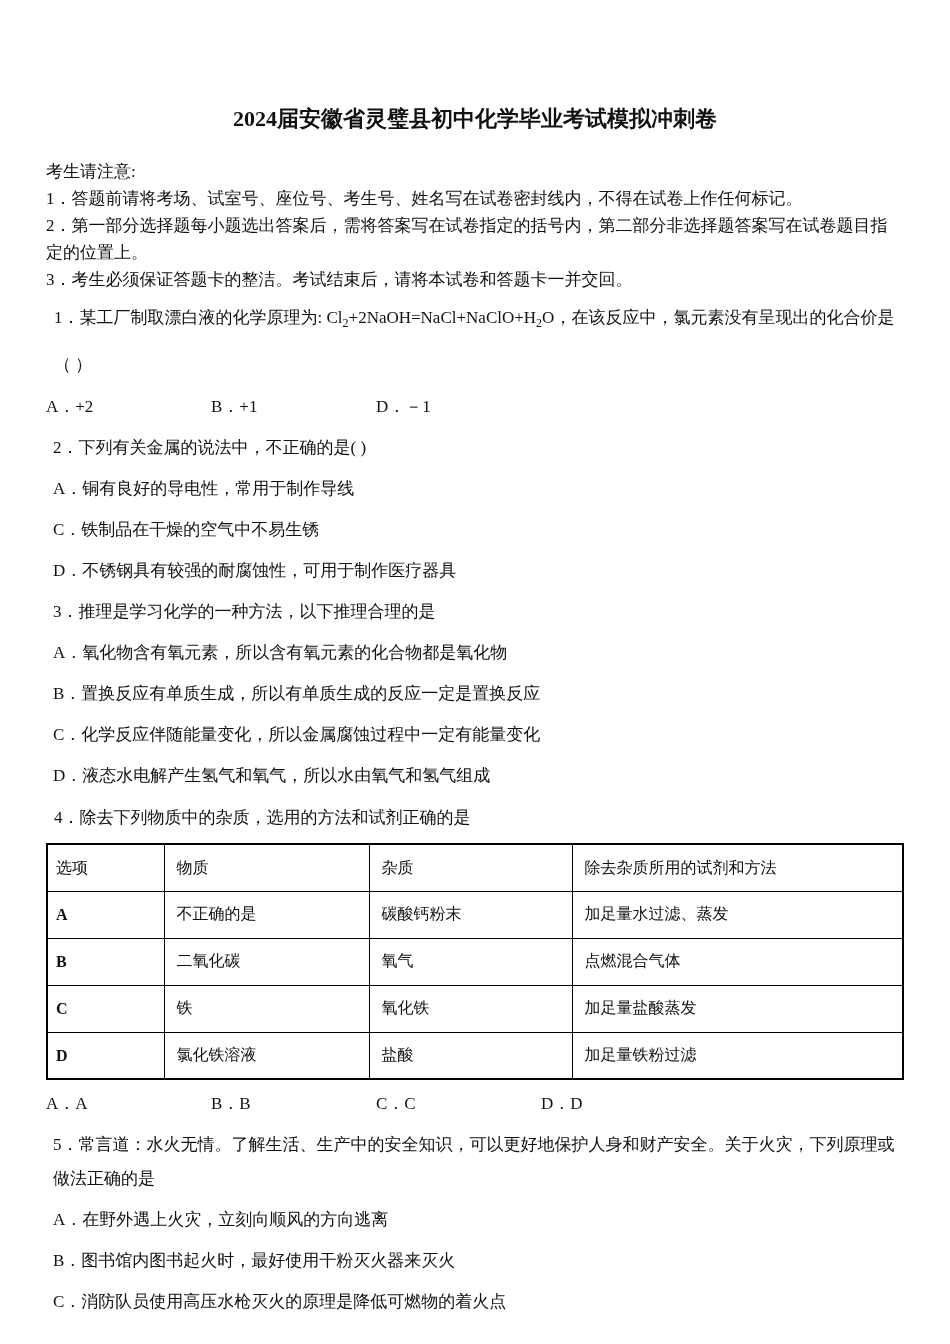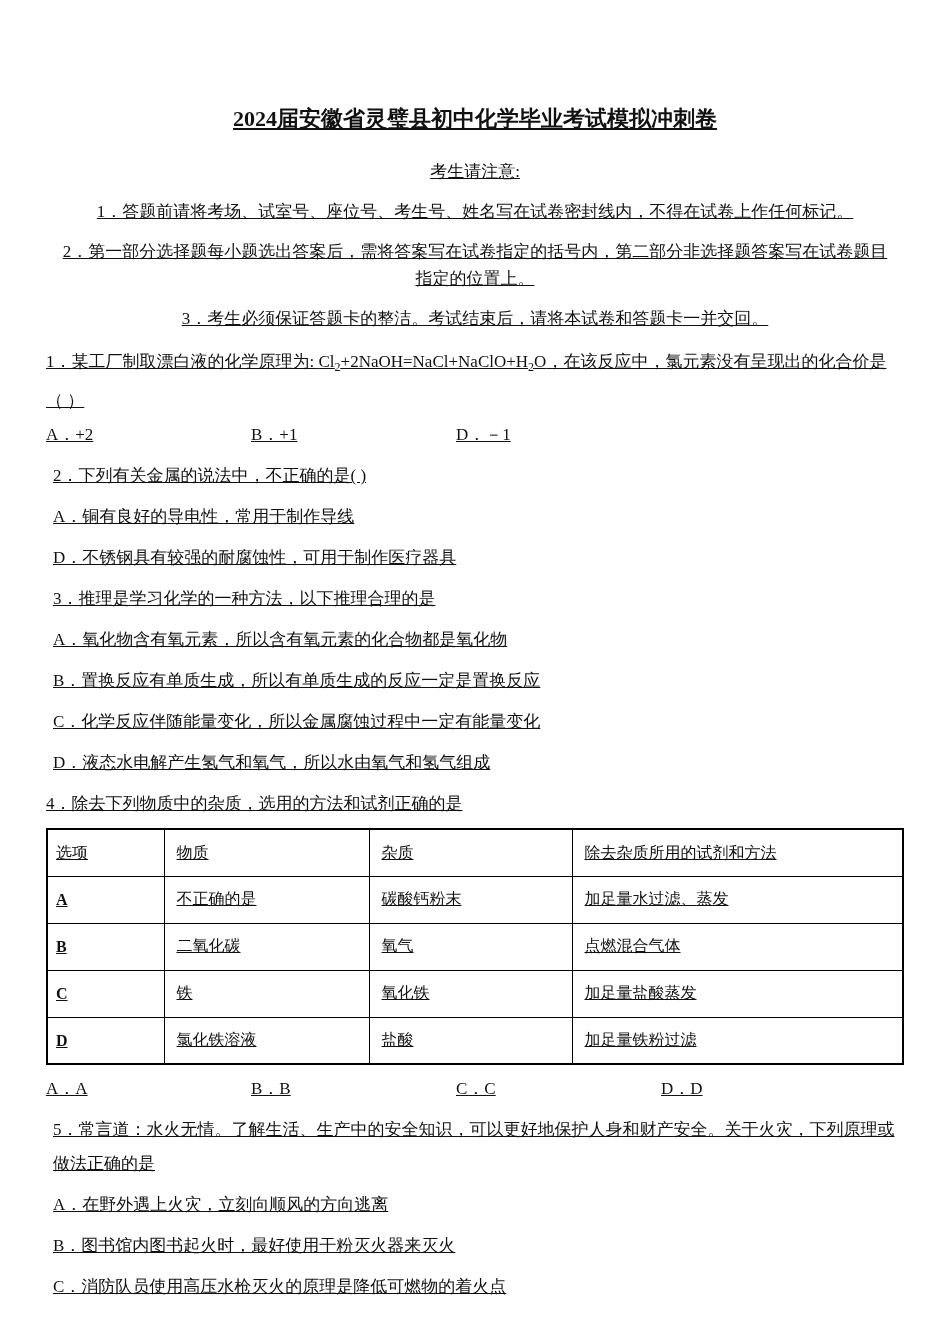--- a/index.html
+++ b/index.html
@@ -3,32 +3,31 @@
 <meta charset="utf-8">
 <style>
   * { box-sizing: border-box; }
   html, body { margin: 0; padding: 0; }
   body { width: 950px; height: 1344px; background: #ffffff; overflow: hidden; }
   .page {
     width: 950px; height: 1344px; background: #ffffff; color: #111;
     padding: 104px 46px 0 46px;
     font-family: "Liberation Serif", "DejaVu Serif", serif;
     font-size: 17px;
-    text-decoration: underline;
   }
   .title {
     font-size: 22px; font-weight: bold; text-align: center;
     margin: 0 0 24px 0; line-height: 30px;
   }
-  .notice p { margin: 13px; line-height: 27px; text-align: center; }
+  .notice p { margin: 0; line-height: 27px; }
   .section-title { margin: 18px 0 0 0; line-height: 34px; }
-  .line { margin: 0; line-height: 34px; }
+  .line { margin: 8px; line-height: 34px; }
   .formula { font-family: "Liberation Serif", "DejaVu Serif", serif; }
   sub { font-size: 12px; }
-  .opt-row { display: flex; margin: 0; line-height: 34px; gap: 40px; }
+  .opt-row { display: flex; margin: 0; line-height: 34px; }
   .opt-row span { width: 165px; }
   .opt-col p { margin: 7px; line-height: 34px; }
   table.q-table {
     border-collapse: collapse; width: 858px; margin: 7px 0 7px 0;
     border: 2px solid #000;
   }
   table.q-table td {
     border: 1px solid #000; height: 47px; vertical-align: middle;
     text-align: left; padding: 2px 12px; font-size: 16px;
   }
@@ -54,20 +53,21 @@
   <p class="line">（ ）</p>
   <div class="opt-row">
     <span>A．+2</span>
     <span>B．+1</span>
     <span>D．－1</span>
   </div>
 
   <div class="opt-col">
     <p class="line">2．下列有关金属的说法中，不正确的是( )</p>
     <p>A．铜有良好的导电性，常用于制作导线</p>
+    <p>C．铁制品在干燥的空气中不易生锈</p>
     <p>D．不锈钢具有较强的耐腐蚀性，可用于制作医疗器具</p>
   </div>
 
   <div class="opt-col">
     <p class="line">3．推理是学习化学的一种方法，以下推理合理的是</p>
     <p>A．氧化物含有氧元素，所以含有氧元素的化合物都是氧化物</p>
     <p>B．置换反应有单质生成，所以有单质生成的反应一定是置换反应</p>
     <p>C．化学反应伴随能量变化，所以金属腐蚀过程中一定有能量变化</p>
     <p>D．液态水电解产生氢气和氧气，所以水由氧气和氢气组成</p>
   </div>

